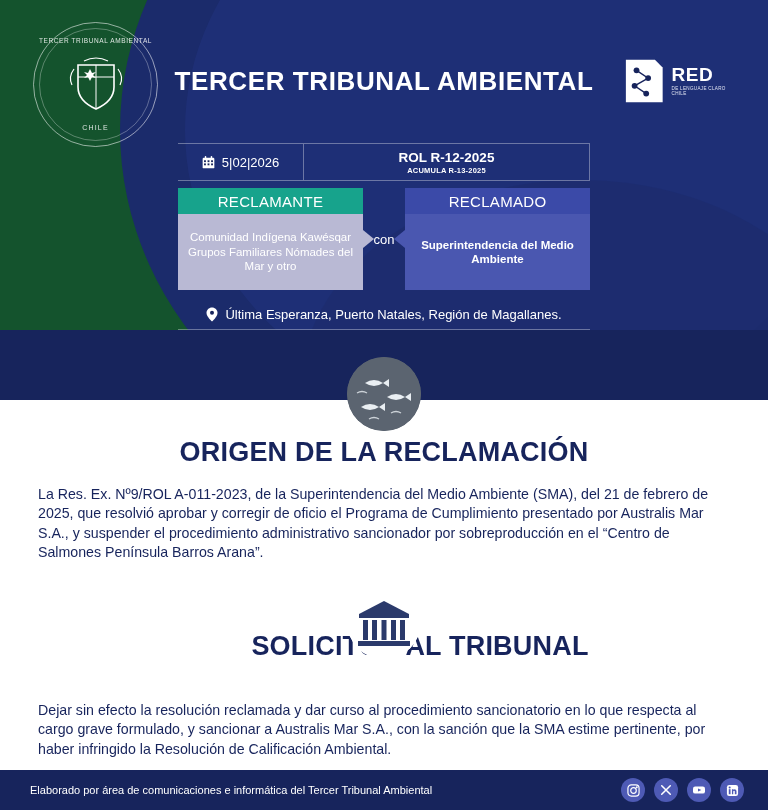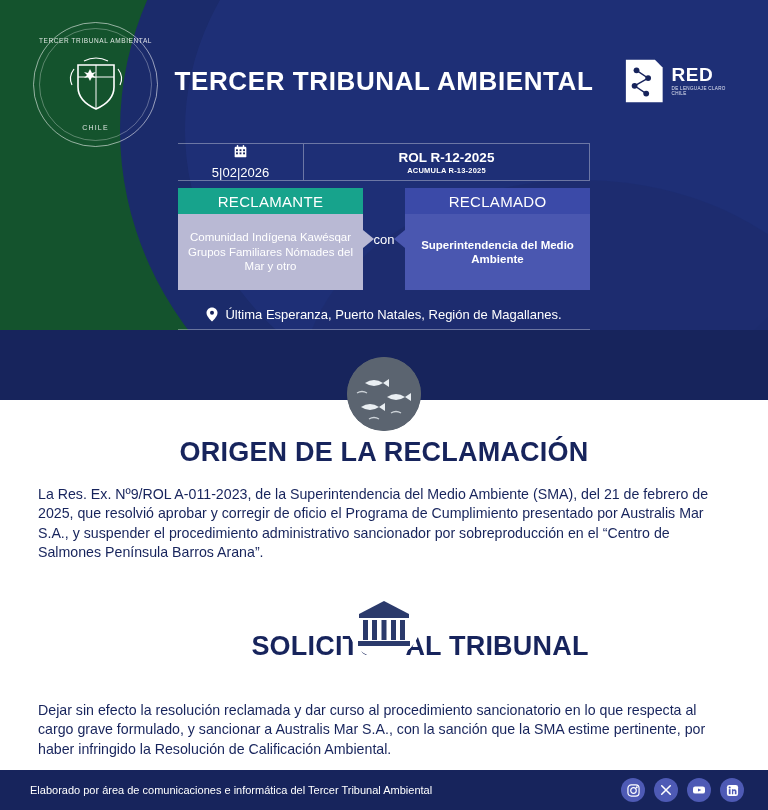--- a/index.html
+++ b/index.html
@@ -127,21 +127,21 @@
     border-bottom: 1px solid rgba(255,255,255,.35);
   }
   .infobar-cell {
     display: flex;
     align-items: center;
     justify-content: center;
     gap: 7px;
     color: #fff;
     font-size: 13px;
   }
-  .cell-date { width: 125px; flex-direction: column; }
+  .cell-date { width: 125px; }
   .cell-rol {
     flex: 1;
     border-left: 1px solid rgba(255,255,255,.35);
     border-right: 1px solid rgba(255,255,255,.35);
     flex-direction: column;
     gap: 0;
   }
   .cell-rol .rol-main { font-size: 13.5px; font-weight: bold; }
   .cell-rol .rol-sub { font-size: 7.5px; font-weight: bold; letter-spacing: .2px; margin-top: 1px; }
   .cell-time { width: 118px; }

